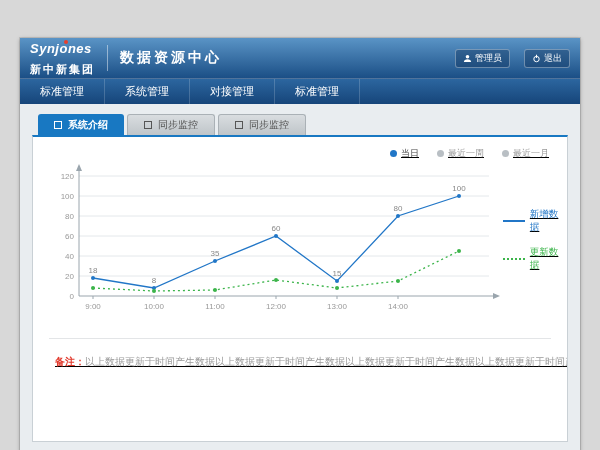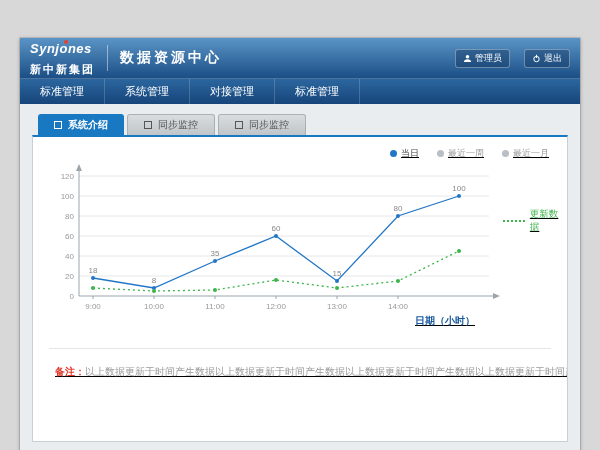--- a/index.html
+++ b/index.html
@@ -206,28 +206,31 @@
             <polyline points="52,128 113,131 174,130 235,120 296,128 357,121 418,91" fill="none" stroke="#3bb44a" stroke-width="1.3" stroke-dasharray="2,3"></polyline>
             <circle cx="52" cy="128" r="2" fill="#3bb44a"></circle>
             <circle cx="113" cy="131" r="2" fill="#3bb44a"></circle>
             <circle cx="174" cy="130" r="2" fill="#3bb44a"></circle>
             <circle cx="235" cy="120" r="2" fill="#3bb44a"></circle>
             <circle cx="296" cy="128" r="2" fill="#3bb44a"></circle>
             <circle cx="357" cy="121" r="2" fill="#3bb44a"></circle>
             <circle cx="418" cy="91" r="2" fill="#3bb44a"></circle>
           </svg>
         <div class="series-legend">
+          <div class="ser-item blue">
+            <span class="ser-line solid"></span>
+            <span>新增数据</span>
+          </div>
           <div class="ser-item green">
             <span class="ser-line dotted"></span>
             <span>更新数据</span>
           </div>
         </div>
       </div>
 
-      <div class="xlabel">日期（小时）</div>
 
       <div class="divider"></div>
       <div class="note">
         <span class="note-label">备注：</span><span class="note-text">以上数据更新于时间产生数据以上数据更新于时间产生数据以上数据更新于时间产生数据以上数据更新于时间产生数据以上数据更新于时间产生数据以上数据更新于</span>
       </div>
 
     </div>
   </div>
 </div>
 

